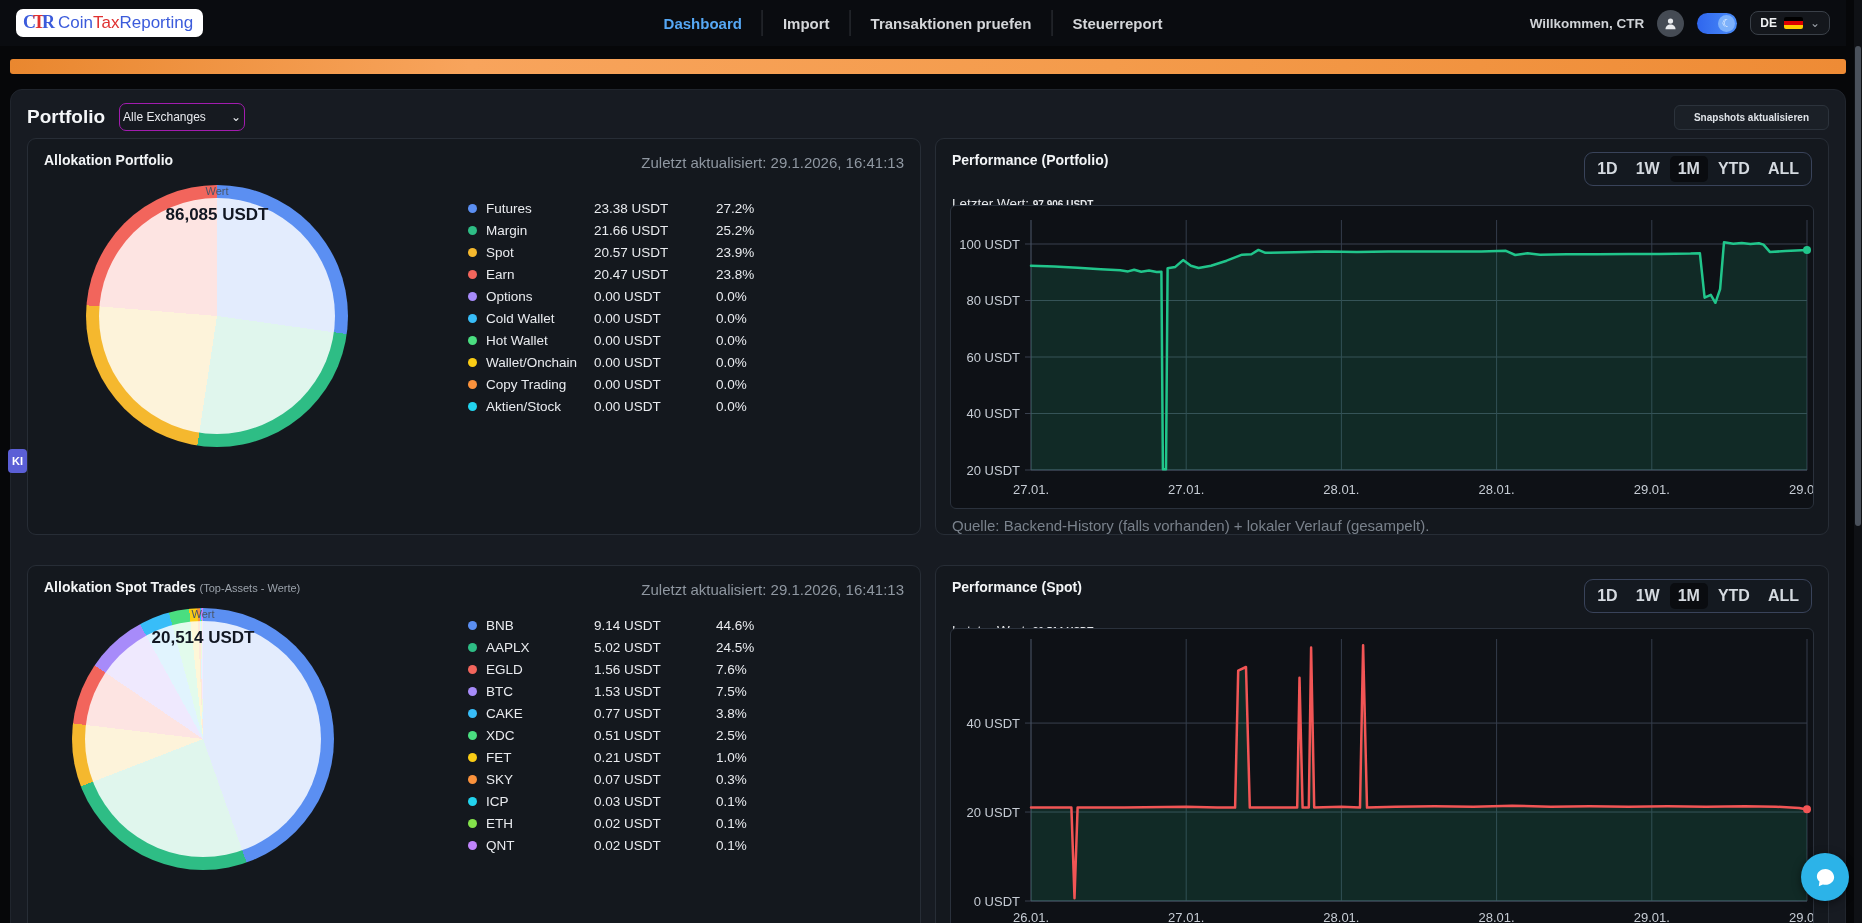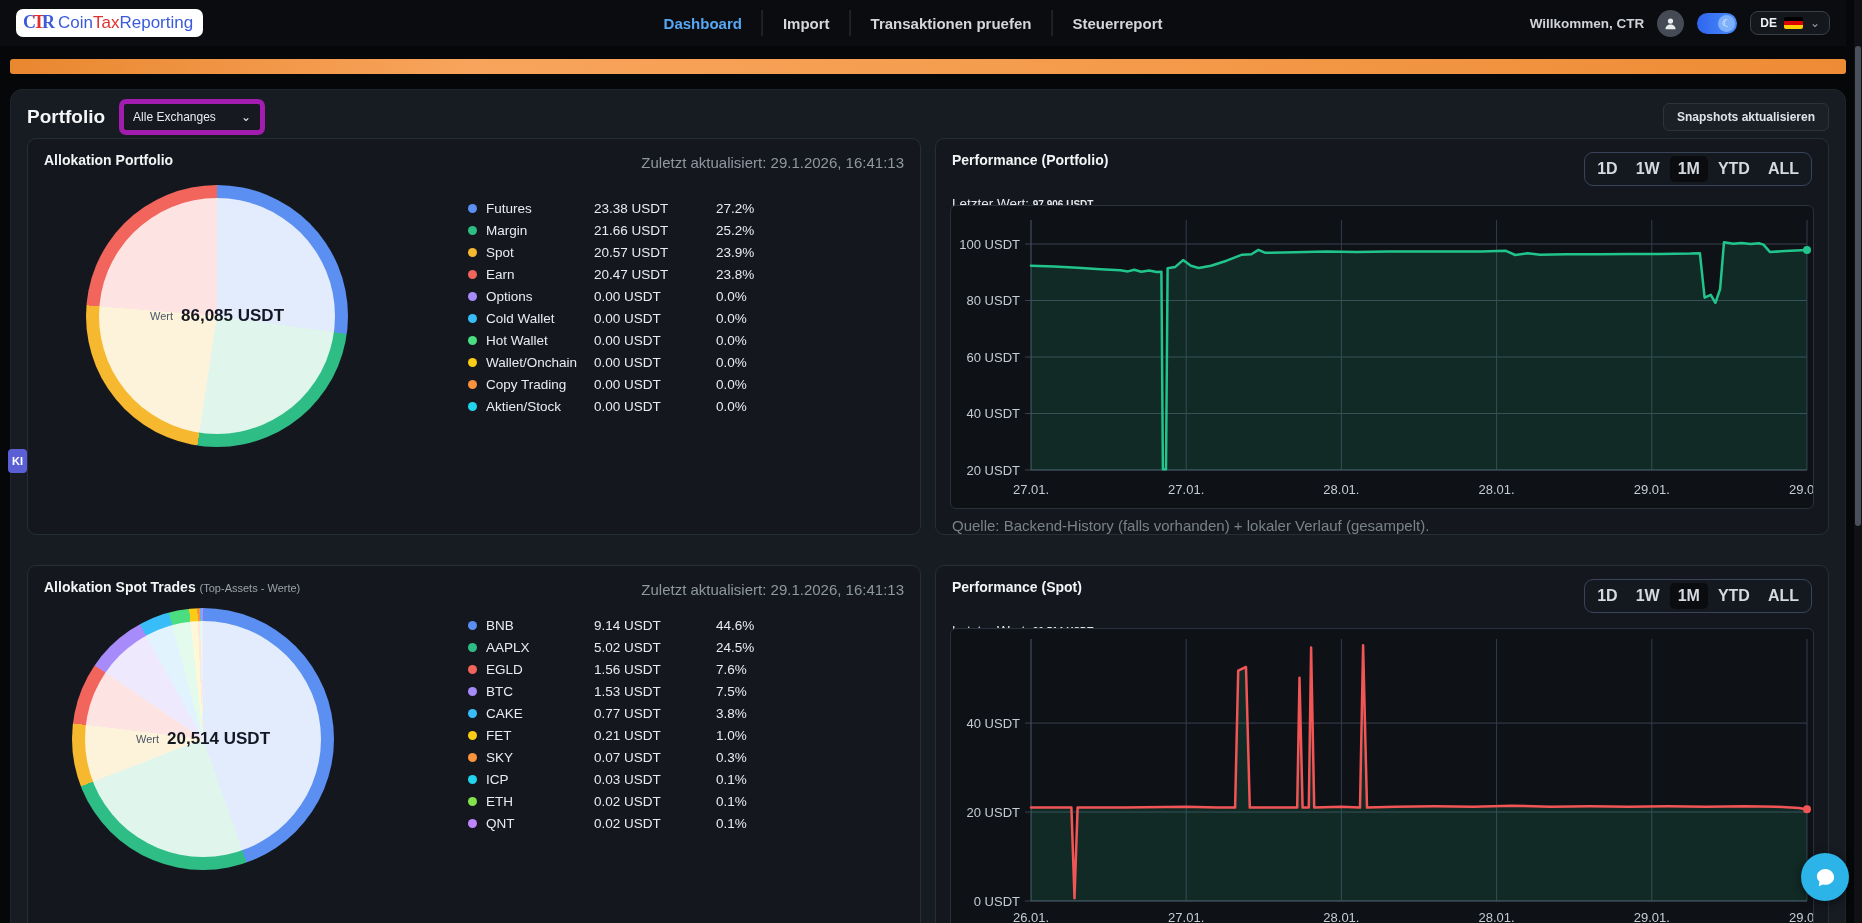--- a/index.html
+++ b/index.html
@@ -36,37 +36,37 @@
   .chat-fab{position:absolute;right:13px;bottom:22px;width:48px;height:48px;border-radius:50%;background:#2cb3e8;
             display:flex;align-items:center;justify-content:center;cursor:pointer;z-index:6;box-shadow:0 2px 8px rgba(0,0,0,.5);}
   .scrollbar{position:absolute;right:0;top:0;bottom:0;width:8px;background:#0f1115;z-index:7;}
   .scroll-thumb{position:absolute;top:46px;left:1px;width:6px;height:480px;border-radius:3px;background:#4a515b;}
   
   .panel{position:absolute;top:89px;left:10px;right:16px;height:980px;background:#171b22;
          border:1px solid #20252d;border-radius:12px;padding:0 16px;box-sizing:border-box;}
   .panel-head{height:48px;display:flex;align-items:center;gap:14px;padding-top:6px;box-sizing:border-box;}
   .panel-title{font-size:19px;font-weight:bold;color:#f4f6f8;margin:0;}
   .select{display:flex;align-items:center;justify-content:space-between;width:118px;height:26px;
-          background:#161a20;border:5px solid #a21caf;border-radius:7px;padding:0 9px;cursor:pointer;}
+          background:#161a20;border:1px solid #a21caf;border-radius:7px;padding:0 3px;cursor:pointer;}
   .select span{font-size:12px;color:#e8eaee;}
   .snap-btn{margin-left:auto;background:#1b2027;border:1px solid #2c333c;border-radius:6px;color:#dfe3e8;
-            font-size:12px;font-weight:bold;padding:6px 13px;cursor:pointer;font-family:inherit;}
+            font-size:10px;font-weight:bold;padding:6px 19px;cursor:pointer;font-family:inherit;}
   .rows{display:grid;grid-template-columns:1fr 1fr;gap:14px;}
   .row2{margin-top:30px;}
   .card{position:relative;background:#14181e;border:1px solid #272d36;border-radius:9px;box-sizing:border-box;}
   .row1 .card{height:397px;} .row2 .card{height:460px;}
   .card-head{display:flex;align-items:flex-start;justify-content:space-between;padding:13px 16px 0 16px;}
   .card-title{font-size:14px;font-weight:bold;color:#f2f4f6;margin:0;}
   .card-sub{font-size:11px;font-weight:normal;color:#9aa1aa;}
   .updated{font-size:15px;color:#8f97a1;padding-top:2px;}
   
   .donut{position:absolute;width:262px;height:262px;border-radius:50%;}
   .donut-1{left:58px;top:46px;} .donut-2{left:44px;top:42px;}
   .donut-inner{position:absolute;inset:13px;border-radius:50%;}
-  .donut-center{position:absolute;inset:0;display:flex;flex-direction:row;align-items:center;justify-content:center;gap:8px;}
+  .donut-center{position:absolute;inset:0;display:flex;flex-direction:column;align-items:center;gap:8px;}
   .dc-label{font-size:11px;color:#4a5568;}
   .dc-value{font-size:17px;font-weight:bold;color:#121722;}
   .legend{position:absolute;left:440px;top:58px;}
   .legend-2{top:48px;}
   .lrow{display:flex;align-items:center;height:22px;font-size:13.5px;color:#e9ebef;}
   .ldot{width:9px;height:9px;border-radius:50%;margin-right:9px;flex:0 0 auto;}
   .llabel{width:108px;} .lvalue{width:122px;} .lpct{width:70px;}
   
   .range-pill{display:flex;align-items:center;gap:2px;border:1px solid #39435a;background:#141920;
               border-radius:9px;padding:3px 4px;}
@@ -298,20 +298,26 @@
             <div class="lvalue">1.53 USDT</div>
             <div class="lpct">7.5%</div>
           </div>
           <div class="lrow">
             <div class="ldot" style="background: rgb(56, 189, 248);"></div>
             <div class="llabel">CAKE</div>
             <div class="lvalue">0.77 USDT</div>
             <div class="lpct">3.8%</div>
           </div>
           <div class="lrow">
+            <div class="ldot" style="background: rgb(74, 222, 128);"></div>
+            <div class="llabel">XDC</div>
+            <div class="lvalue">0.51 USDT</div>
+            <div class="lpct">2.5%</div>
+          </div>
+          <div class="lrow">
             <div class="ldot" style="background: rgb(250, 204, 21);"></div>
             <div class="llabel">FET</div>
             <div class="lvalue">0.21 USDT</div>
             <div class="lpct">1.0%</div>
           </div>
           <div class="lrow">
             <div class="ldot" style="background: rgb(251, 146, 60);"></div>
             <div class="llabel">SKY</div>
             <div class="lvalue">0.07 USDT</div>
             <div class="lpct">0.3%</div>

